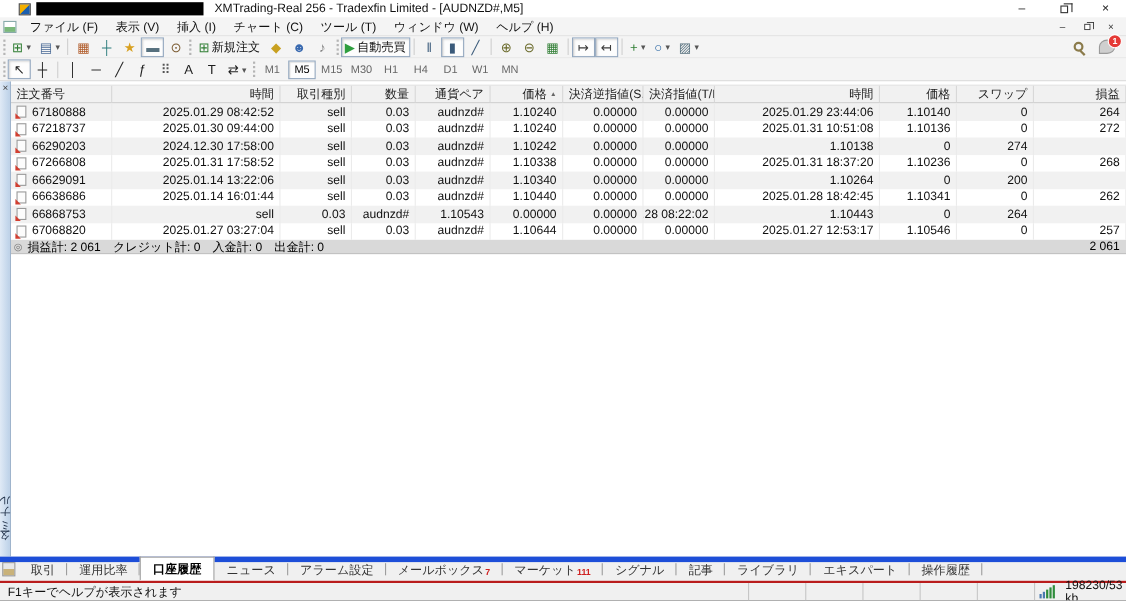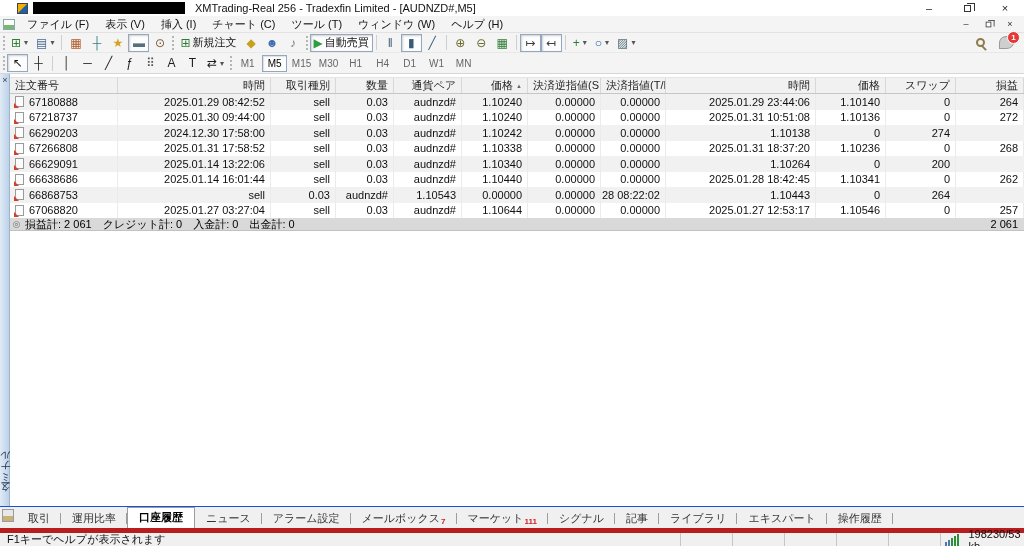--- a/index.html
+++ b/index.html
@@ -48,21 +48,21 @@
 .notif{position:relative;width:15px;height:13px;background:#cfcfcf;border:1px solid #9a9a9a;border-radius:50% 50% 50% 0;margin-right:10px}
 .notif-badge{position:absolute;top:-6px;right:-7px;min-width:13px;height:13px;border-radius:7px;background:#e53935;border:1px solid #fff;color:#fff;font-size:8px;font-weight:bold;display:flex;align-items:center;justify-content:center;padding:0 2px}
 
 
 .panel{position:absolute;top:74px;left:0;right:0;bottom:18px;background:#fff}
 .side-strip{position:absolute;top:0;left:0;width:10px;height:432px;background:linear-gradient(to right,#e0eaf6,#bcd1e8);border-right:1px solid #9fb4cc}
 .panel-close{position:absolute;top:1px;left:0;width:10px;height:11px;font-size:9px;line-height:11px;text-align:center;color:#444;cursor:default}
 .side-tab{position:absolute;bottom:6px;left:-1px;writing-mode:vertical-rl;transform:rotate(180deg);font-size:10px;color:#1c2c44;white-space:nowrap}
 .table{position:absolute;left:10px;right:0;top:3px}
 .cols{display:flex}
-.cols>div:nth-of-type(1){width:108px}
+.cols>div:nth-of-type(1){width:92px}
 .cols>div:nth-of-type(2){width:153px}
 .cols>div:nth-of-type(3){width:65px}
 .cols>div:nth-of-type(4){width:58px}
 .cols>div:nth-of-type(5){width:68px}
 .cols>div:nth-of-type(6){width:66px}
 .cols>div:nth-of-type(7){width:73px}
 .cols>div:nth-of-type(8){width:65px}
 .cols>div:nth-of-type(9){width:150px}
 .cols>div:nth-of-type(10){width:70px}
 .cols>div:nth-of-type(11){width:70px}
@@ -76,31 +76,31 @@
 .hist-body .tr:nth-child(odd){background:#f1f1f1}
 .td{display:flex;align-items:center;height:100%;padding:0 5px;border-right:1px solid #ebebeb;color:#101010;white-space:nowrap;overflow:hidden}
 .doc-icon{width:9px;height:11px;flex:none;background:#fcfcfc;border:1px solid #9a9a9a;position:relative;margin-right:5px}
 .doc-icon::after{content:"";position:absolute;left:-2px;bottom:-2px;border-left:5px solid #d23f31;border-top:5px solid transparent}
 .summary{display:flex;align-items:center;height:13px;background:#d9d9d9;border-bottom:1px solid #c2c2c2;padding-left:1px;color:#000;white-space:nowrap}
 .sum-icon{width:11px;text-align:center;font-size:9px;color:#777;margin-right:3px}
 .sum-item{margin-right:11px}
 .sum-total{margin-left:auto;padding-right:6px}
 
 
-.tabbar{position:absolute;left:0;right:0;bottom:0;height:22px;background:#f0f0f0;border-top:1px solid #1d4ed8;display:flex;align-items:center;padding-left:1px}
+.tabbar{position:absolute;left:0;right:0;bottom:0;height:22px;background:#f0f0f0;border-top:5px solid #1d4ed8;display:flex;align-items:flex-end;padding-left:1px}
 .tabbar-icon{width:12px;height:13px;margin:0 3px 4px 1px;flex:none;background:linear-gradient(to top,#c9b27a 50%,#e8e8e8 50%);border:1px solid #9a9a9a}
 .tab{position:relative;height:20px;display:flex;align-items:center;padding:0 11px;color:#333;cursor:default;white-space:nowrap}
 .tab::after{content:"";position:absolute;right:0;top:4px;bottom:5px;width:1px;background:#9d9d9d}
 .tab.active{background:#fff;border:1px solid #9d9d9d;border-bottom:1px solid #fff;height:22px;font-weight:bold;color:#000}
 .tab.active::after{display:none}
 .tab .badge{color:#cf2020;font-size:8px;font-weight:bold;align-self:flex-end;margin:0 0 3px 1px}
 .tab .badge:empty{display:none}
 
 
-.statusbar{position:absolute;left:0;right:0;bottom:0;height:18px;background:#f0f0f0;border-top:5px solid #b91c1c;display:flex;align-items:stretch;font-size:11px}
+.statusbar{position:absolute;left:0;right:0;bottom:0;height:18px;background:#f0f0f0;border-top:2px solid #b91c1c;display:flex;align-items:stretch;font-size:11px}
 .sb-help{flex:1;display:flex;align-items:center;padding:0 7px;color:#111}
 .sb-seg{display:flex;align-items:center;padding:0 8px;border-left:1px solid #c6c6c6;color:#111}
 .sb-default{width:160px}
 .sb-empty{width:52px}
 .sb-traffic{width:84px;justify-content:center;gap:10px}
 .bars{display:flex;align-items:flex-end;gap:1px}
 .bars i{width:2px;background:#2f8d3c;display:block}
 .bars i:nth-child(1){height:4px;background:#4a7ab0}
 .bars i:nth-child(2){height:6px;background:#4a7ab0}
 .bars i:nth-child(3){height:8px}

